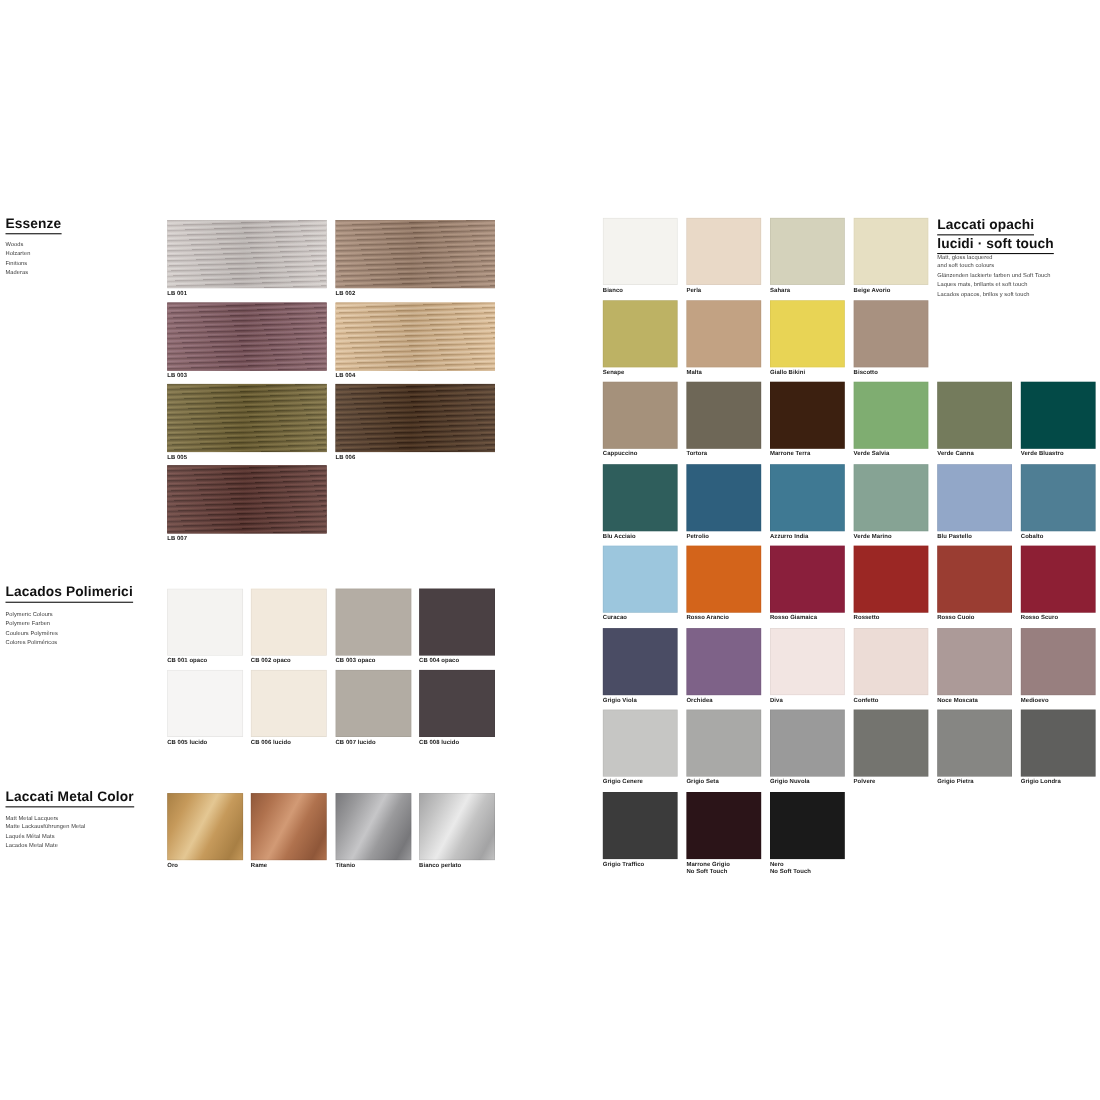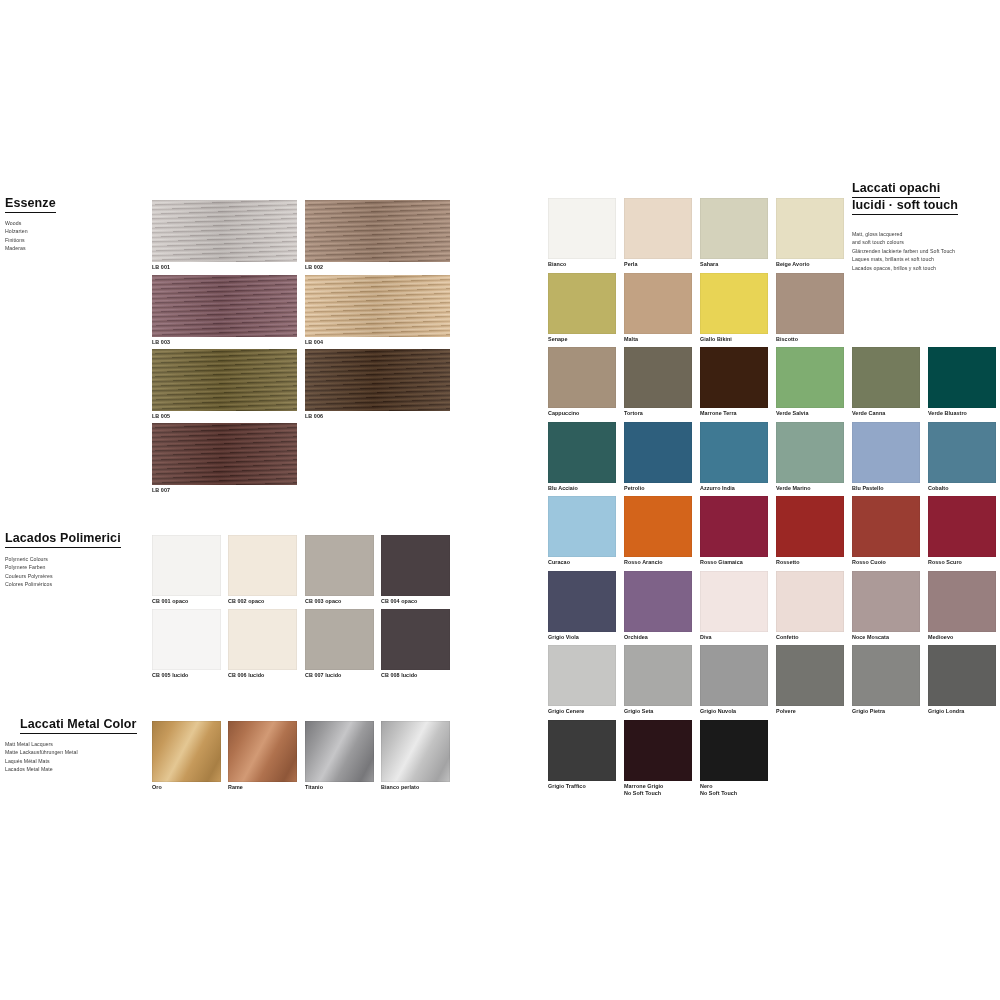--- a/index.html
+++ b/index.html
@@ -172,21 +172,21 @@
   </div>
   <div class="swatch" id="p6" style="left:305px; top:609px; width:69px;">
     <div class="chip poly" style="background: rgb(178, 172, 163); box-shadow: rgba(0, 0, 0, 0.07) 0px 0px 0px 0.6px inset;"></div>
     <div class="lbl">CB 007 lucido</div>
   </div>
   <div class="swatch" id="p7" style="left:381px; top:609px; width:69px;">
     <div class="chip poly" style="background: rgb(75, 66, 69); box-shadow: rgba(0, 0, 0, 0.07) 0px 0px 0px 0.6px inset;"></div>
     <div class="lbl">CB 008 lucido</div>
   </div>
 
-  <div class="sec-head" style="left:20px; top:717px;">Laccati Metal Color</div>
+  <div class="sec-head" style="left:5px; top:717px;">Laccati Metal Color</div>
   <div class="sec-sub" style="left:5px; top:740px; width:125px;">Matt Metal Lacquers
 Matte Lackausführungen Metal
 Laqués Métal Mats
 Lacados Metal Mate</div>
 
   <div class="swatch" id="m0" style="left:152px; top:721px; width:69px;">
     <div class="chip metal" style="background: linear-gradient(118deg, rgb(168, 127, 68) 0%, rgb(198, 154, 91) 22%, rgb(228, 199, 147) 46%, rgb(198, 154, 91) 62%, rgb(168, 127, 68) 86%, rgb(198, 154, 91) 100%); box-shadow: rgba(0, 0, 0, 0.1) 0px 0px 0px 0.6px inset;"></div>
     <div class="lbl">Oro</div>
   </div>
   <div class="swatch" id="m1" style="left:228px; top:721px; width:69px;">
@@ -195,21 +195,21 @@
   </div>
   <div class="swatch" id="m2" style="left:305px; top:721px; width:69px;">
     <div class="chip metal" style="background: linear-gradient(118deg, rgb(119, 119, 122) 0%, rgb(154, 154, 156) 22%, rgb(198, 198, 200) 46%, rgb(154, 154, 156) 62%, rgb(119, 119, 122) 86%, rgb(154, 154, 156) 100%); box-shadow: rgba(0, 0, 0, 0.1) 0px 0px 0px 0.6px inset;"></div>
     <div class="lbl">Titanio</div>
   </div>
   <div class="swatch" id="m3" style="left:381px; top:721px; width:69px;">
     <div class="chip metal" style="background: linear-gradient(118deg, rgb(163, 163, 164) 0%, rgb(195, 195, 195) 22%, rgb(234, 234, 234) 46%, rgb(195, 195, 195) 62%, rgb(163, 163, 164) 86%, rgb(195, 195, 195) 100%); box-shadow: rgba(0, 0, 0, 0.1) 0px 0px 0px 0.6px inset;"></div>
     <div class="lbl">Bianco perlato</div>
   </div>
 
-  <div class="sec-head two-line" style="left:852px; top:181px;">
+  <div class="sec-head two-line" style="left:852px; top:197px;">
     <span class="ln">Laccati opachi</span><br>
     <span class="ln">lucidi · soft touch</span>
   </div>
   <div class="sec-sub" style="left:852px; top:230px; width:148px;">Matt, gloss lacquered
 and soft touch colours
 Glänzenden lackierte farben und Soft Touch
 Laques mats, brillants et soft touch
 Lacados opacos, brillos y soft touch</div>
 
   <div id="lac-grid">

